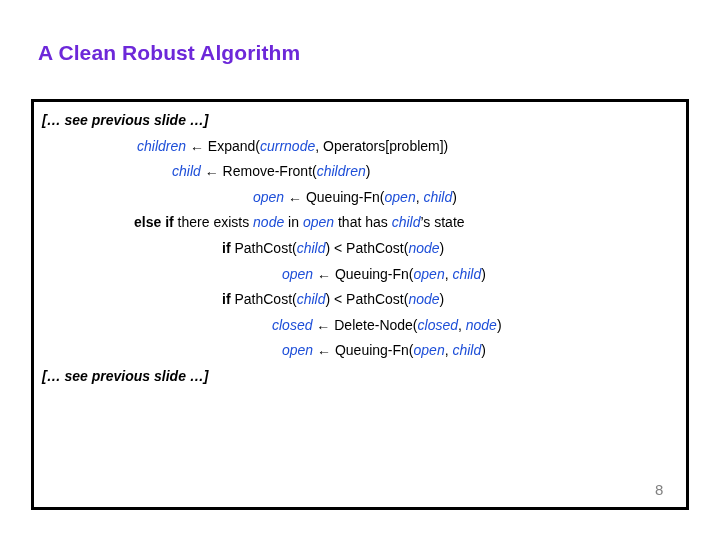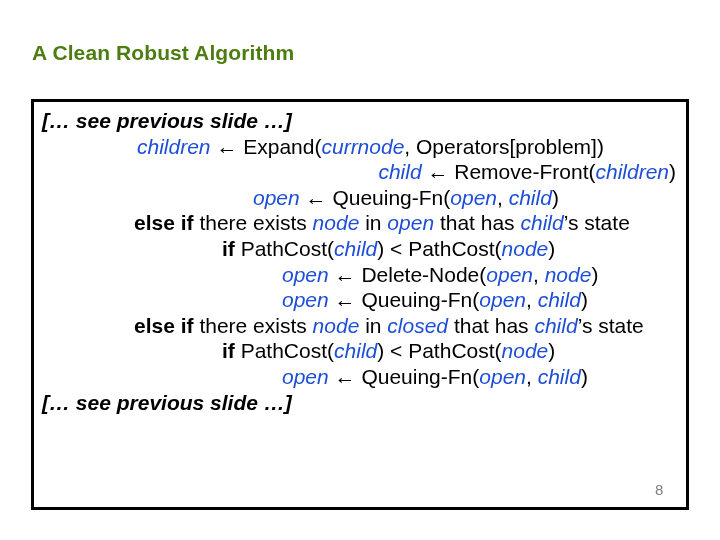--- a/index.html
+++ b/index.html
@@ -14,45 +14,45 @@
     overflow: hidden;
   }
   .slide {
     position: relative;
     width: 720px;
     height: 540px;
     background: #ffffff;
   }
   .slide-title {
     position: absolute;
-    left: 32px;
+    left: 38px;
     top: 41px;
     font-size: 21px;
     font-weight: bold;
-    color: #4d7c0f;
+    color: #6d28d9;
     letter-spacing: 0.1px;
     white-space: nowrap;
   }
   .code-box {
     position: absolute;
     left: 31px;
     top: 99px;
     width: 658px;
     height: 411px;
     border: 3px solid #000000;
     box-sizing: border-box;
     background: #ffffff;
     overflow: hidden;
   }
   .code-lines {
     position: relative;
     padding: 6px 10px 0 8px;
   }
   .code-line {
-    font-size: 21px;
+    font-size: 14px;
     line-height: 25.6px;
     color: #000000;
     white-space: nowrap;
     height: 25.6px;
   }
   .code-line.align-left {
     text-align: left;
   }
   .seg {
     white-space: pre;
@@ -83,28 +83,27 @@
 <body>
 
 <div class="slide">
 
   <div class="slide-title">A Clean Robust Algorithm</div>
 
   <div class="code-box">
     <div class="code-lines">
         <div class="code-line align-left"><span class="seg black ital">[… see previous slide …]</span></div>
         <div class="code-line align-left" style="padding-left: 95px;"><span class="seg blue">children</span><span class="seg black"> </span><span class="seg black">←</span><span class="seg black"> Expand(</span><span class="seg blue">currnode</span><span class="seg black">, Operators[problem])</span></div>
-        <div class="code-line align-left" style="padding-left: 130px; text-align: right;"><span class="seg blue">child</span><span class="seg black"> </span><span class="seg black">←</span><span class="seg black"> Remove-Front(</span><span class="seg blue">children</span><span class="seg black">)</span></div>
+        <div class="code-line align-left" style="padding-left: 130px;"><span class="seg blue">child</span><span class="seg black"> </span><span class="seg black">←</span><span class="seg black"> Remove-Front(</span><span class="seg blue">children</span><span class="seg black">)</span></div>
         <div class="code-line align-left" style="padding-left: 211px;"><span class="seg blue">open</span><span class="seg black"> </span><span class="seg black">←</span><span class="seg black"> Queuing-Fn(</span><span class="seg blue">open</span><span class="seg black">, </span><span class="seg blue">child</span><span class="seg black">)</span></div>
         <div class="code-line align-left" style="padding-left: 92px;"><span class="seg black bold">else if</span><span class="seg black"> there exists </span><span class="seg blue">node</span><span class="seg black"> in </span><span class="seg blue">open</span><span class="seg black"> that has </span><span class="seg blue">child</span><span class="seg black">’s state</span></div>
         <div class="code-line align-left" style="padding-left: 180px;"><span class="seg black bold">if</span><span class="seg black"> PathCost(</span><span class="seg blue">child</span><span class="seg black">) &lt; PathCost(</span><span class="seg blue">node</span><span class="seg black">)</span></div>
-        <div class="code-line align-left" style="padding-left: 240px;"><span class="seg blue">open</span><span class="seg black"> </span><span class="seg black">←</span><span class="seg black"> Delete-Node(</span><span class="seg blue">open</span><span class="seg black">, </span><span class="seg blue">node</span><span class="seg black">)</span></div>
         <div class="code-line align-left" style="padding-left: 240px;"><span class="seg blue">open</span><span class="seg black"> </span><span class="seg black">←</span><span class="seg black"> Queuing-Fn(</span><span class="seg blue">open</span><span class="seg black">, </span><span class="seg blue">child</span><span class="seg black">)</span></div>
-        <div class="code-line align-left" style="padding-left: 92px;"><span class="seg black bold">else if</span><span class="seg black"> there exists </span><span class="seg blue">node</span><span class="seg black"> in </span><span class="seg blue">closed</span><span class="seg black"> that has </span><span class="seg blue">child</span><span class="seg black">’s state</span></div>
         <div class="code-line align-left" style="padding-left: 180px;"><span class="seg black bold">if</span><span class="seg black"> PathCost(</span><span class="seg blue">child</span><span class="seg black">) &lt; PathCost(</span><span class="seg blue">node</span><span class="seg black">)</span></div>
+        <div class="code-line align-left" style="padding-left: 230px;"><span class="seg blue">closed</span><span class="seg black"> </span><span class="seg black">←</span><span class="seg black"> Delete-Node(</span><span class="seg blue">closed</span><span class="seg black">, </span><span class="seg blue">node</span><span class="seg black">)</span></div>
         <div class="code-line align-left" style="padding-left: 240px;"><span class="seg blue">open</span><span class="seg black"> </span><span class="seg black">←</span><span class="seg black"> Queuing-Fn(</span><span class="seg blue">open</span><span class="seg black">, </span><span class="seg blue">child</span><span class="seg black">)</span></div>
         <div class="code-line align-left"><span class="seg black ital">[… see previous slide …]</span></div>
       </div>
   </div>
 
   <div class="page-number">8</div>
 
 </div>
 
 </body></html>

